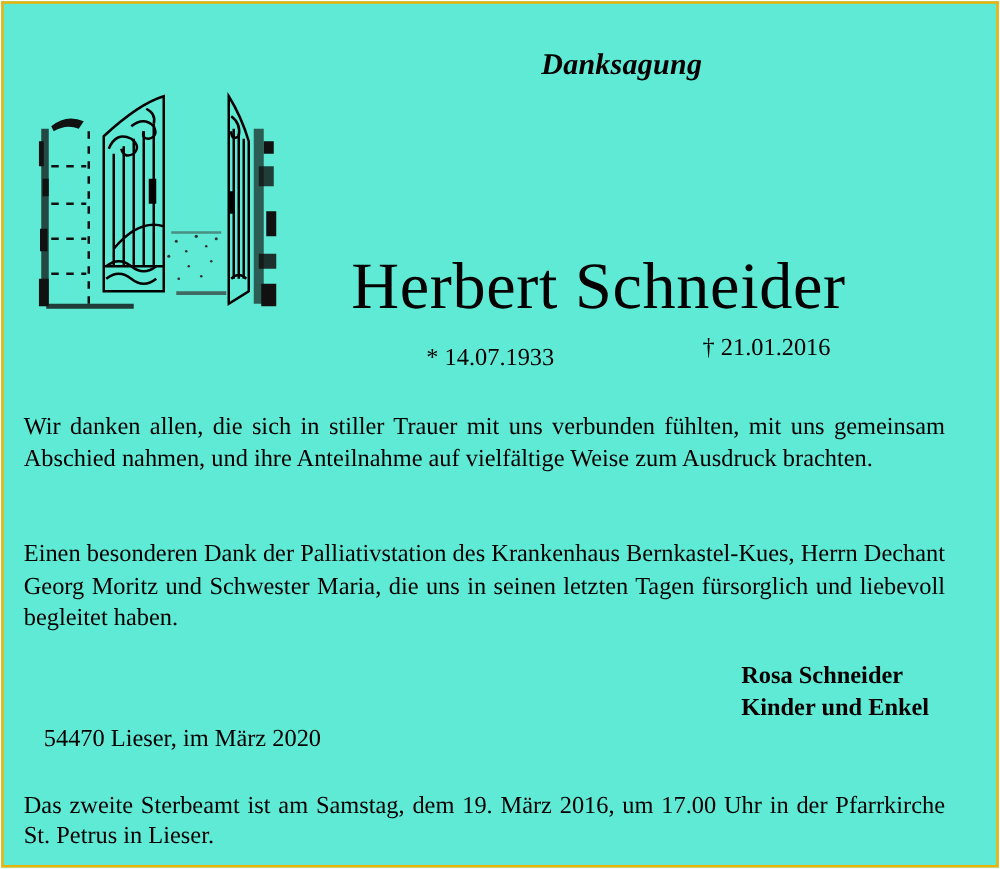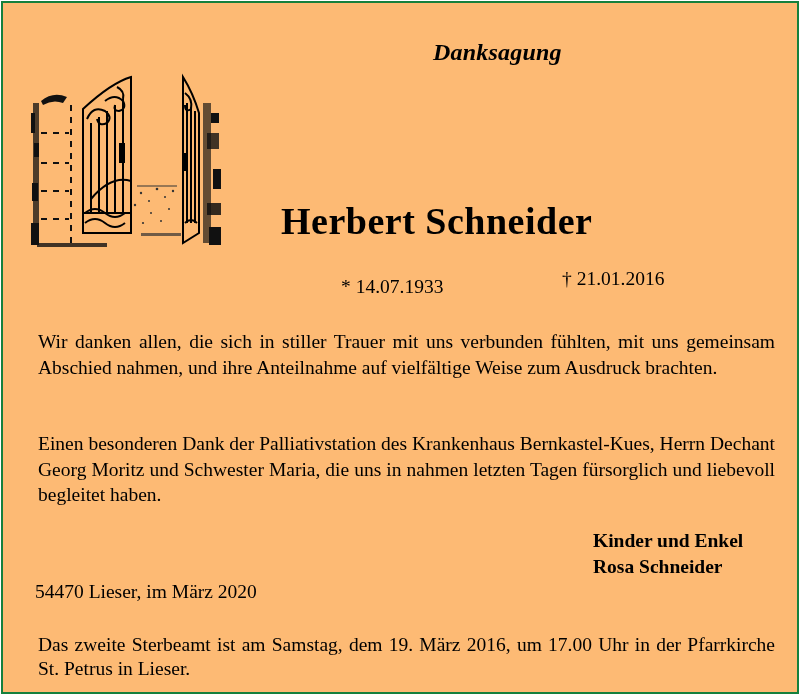--- a/index.html
+++ b/index.html
@@ -14,22 +14,22 @@
       overflow: hidden;
       font-family: "Liberation Serif", "DejaVu Serif", serif;
       color: #000;
     }
     .frame {
       position: absolute;
       left: 1px;
       top: 1px;
       width: 794px;
       height: 689px;
-      border: 2px solid #15803d;
-      background: #fdba74;
+      border: 2px solid #eab308;
+      background: #5eead4;
     }
     .title {
       position: absolute;
       left: 430px;
       top: 36px;
       font-size: 24px;
       font-weight: bold;
       font-style: italic;
       letter-spacing: 0.2px;
     }
@@ -47,42 +47,42 @@
       width: 525px;
       font-size: 19.5px;
       line-height: 24px;
       text-align: justify;
       text-align-last: left;
     }
     .name {
       position: absolute;
       left: 278px;
       top: 196px;
-      font-size: 38px;
-      font-weight: bold;
+      font-size: 53px;
+      font-weight: normal;
       letter-spacing: 0.5px;
       white-space: nowrap;
     }
     .born {
       position: absolute;
       left: 338px;
       top: 273px;
       font-size: 19.5px;
       white-space: nowrap;
     }
     .died {
       position: absolute;
       left: 559px;
       top: 265px;
       font-size: 19.5px;
       white-space: nowrap;
     }
     .para {
       position: absolute;
-      left: 35px;
+      left: 16px;
       width: 737px;
       font-size: 19.5px;
       line-height: 25.5px;
       text-align: justify;
       text-align-last: left;
     }
     .para1 { top: 326px; }
     .para2 { top: 428px; }
     .sig {
       position: absolute;
@@ -187,24 +187,24 @@
     </svg>
   </div>
 
 
   <div class="name">Herbert Schneider</div>
 
   <div class="born">* 14.07.1933</div>
   <div class="died">† 21.01.2016</div>
 
   <div class="para para1">Wir danken allen, die sich in stiller Trauer mit uns verbunden fühlten, mit uns gemeinsam  Abschied nahmen, und ihre Anteilnahme auf vielfältige Weise zum Ausdruck brachten.</div>
-  <div class="para para2">Einen besonderen Dank der Palliativstation des Krankenhaus Bernkastel-Kues, Herrn Dechant Georg Moritz und Schwester Maria, die uns in nahmen letzten Tagen fürsorglich und liebevoll begleitet haben.</div>
+  <div class="para para2">Einen besonderen Dank der Palliativstation des Krankenhaus Bernkastel-Kues, Herrn Dechant Georg Moritz und Schwester Maria, die uns in seinen letzten Tagen fürsorglich und liebevoll begleitet haben.</div>
 
   <div class="sig">
+    <div>Rosa Schneider</div>
     <div>Kinder und Enkel</div>
-    <div>Rosa Schneider</div>
   </div>
 
   <div class="place"><b>54470 Lieser,</b><span> im März 2020</span></div>
 
   <div class="para para3">Das zweite Sterbeamt ist am Samstag, dem 19. März 2016, um 17.00 Uhr in der Pfarrkirche St. Petrus in Lieser.</div>
 
 </div>
 
 </body></html>

